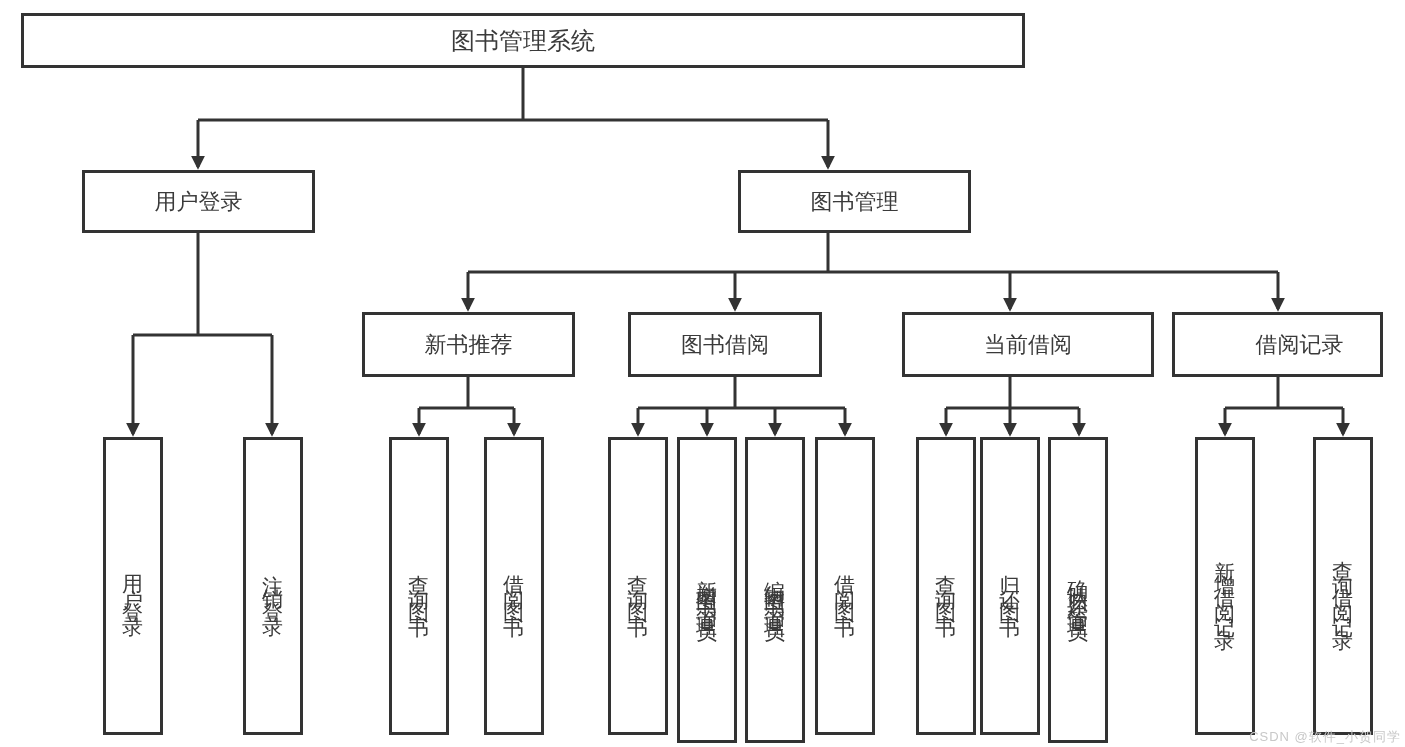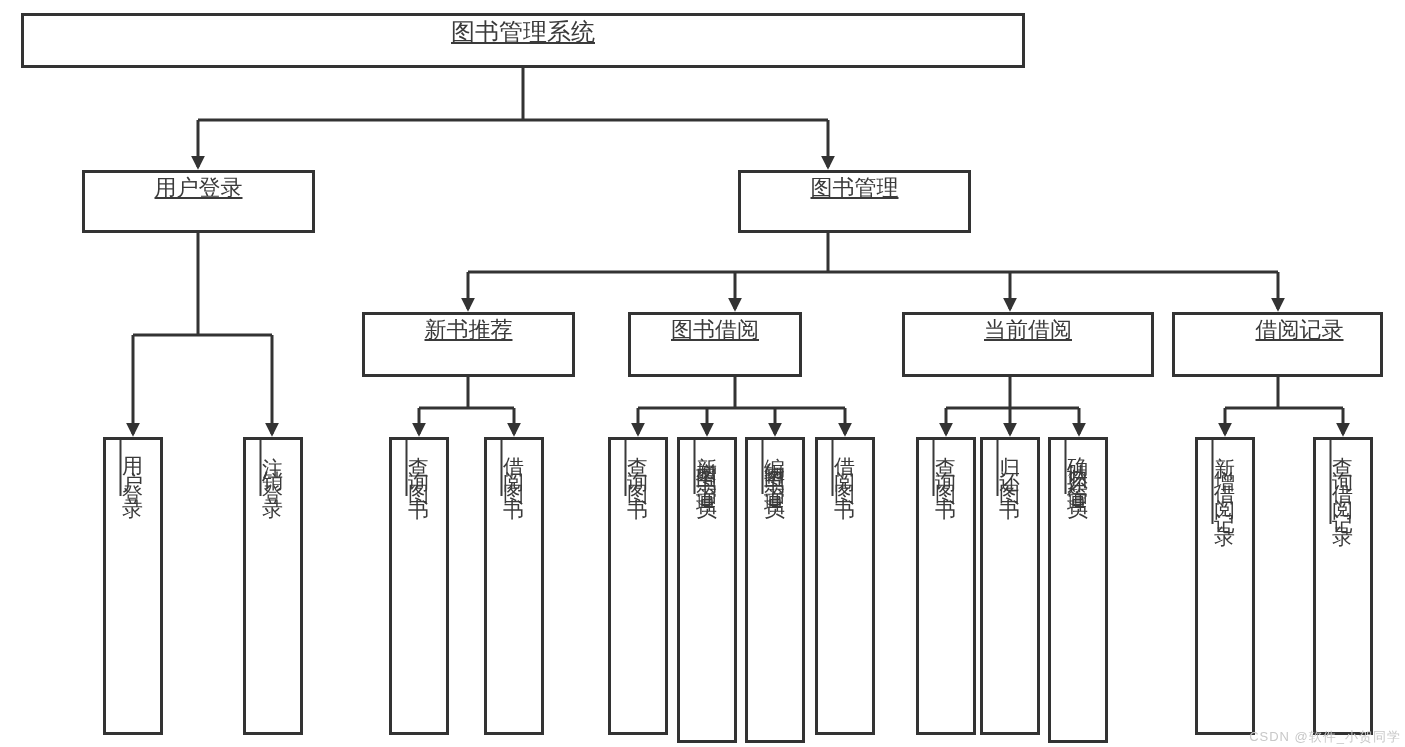--- a/index.html
+++ b/index.html
@@ -22,33 +22,32 @@
     height: 747px;
     z-index: 1;
   }
   .node {
     position: absolute;
     box-sizing: border-box;
     border: 3px solid #333333;
     background: #ffffff;
     color: #3a3a3a;
     display: flex;
-    align-items: flex-start;
+    align-items: center;
     justify-content: center;
     z-index: 2;
     text-align: center;
-    text-decoration: underline;
   }
   .node.root  { left: 21px;  top: 13px;  width: 1004px; height: 55px; font-size: 24px; }
   .node.lvl1  { top: 170px; height: 63px; width: 233px; font-size: 22px; }
   .node.lvl1.a { left: 82px; }
   .node.lvl1.b { left: 738px; }
   .node.lvl2  { top: 312px; height: 65px; font-size: 22px; }
   .node.lvl2.a { left: 362px;  width: 213px; }
-  .node.lvl2.b { left: 628px;  width: 174px; }
+  .node.lvl2.b { left: 628px;  width: 194px; }
   .node.lvl2.c { left: 902px;  width: 252px; }
   .node.lvl2.d { left: 1172px; width: 211px; padding-left: 44px; }
   .node.leaf {
     top: 437px;
     width: 60px;
     height: 298px;
     font-size: 21px;
   }
   .node.leaf .vtext {
     writing-mode: vertical-rl;

